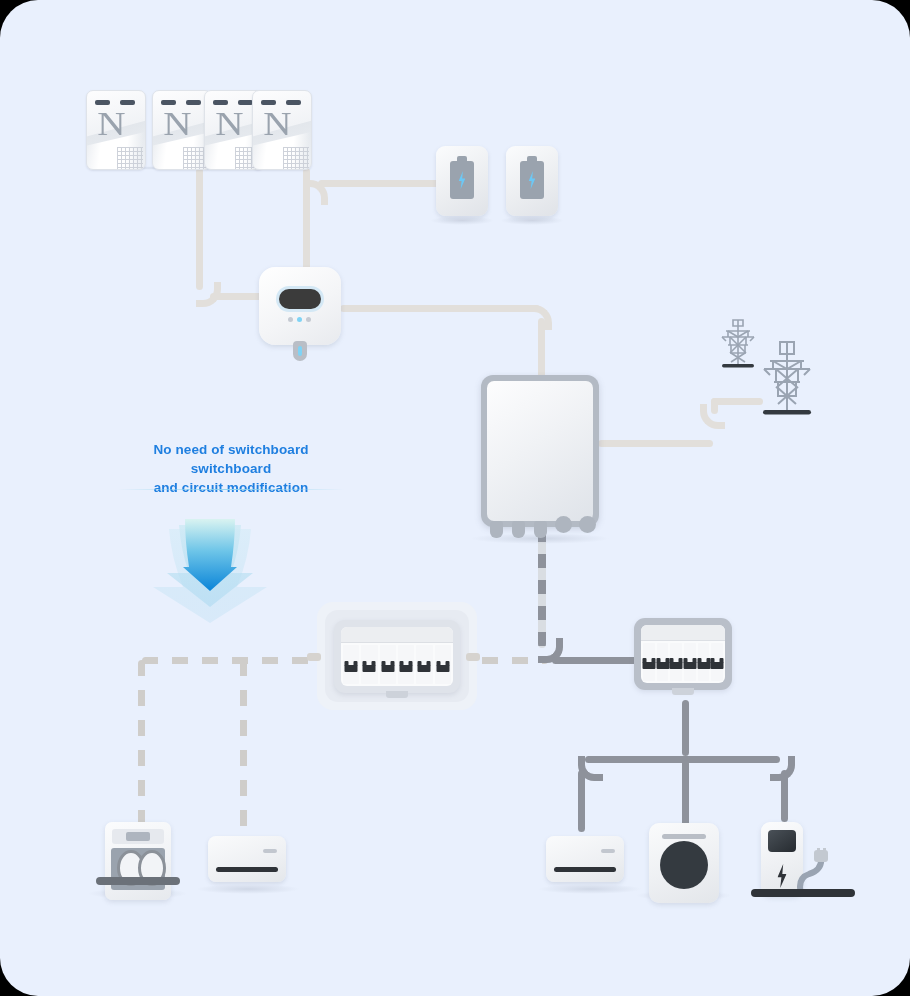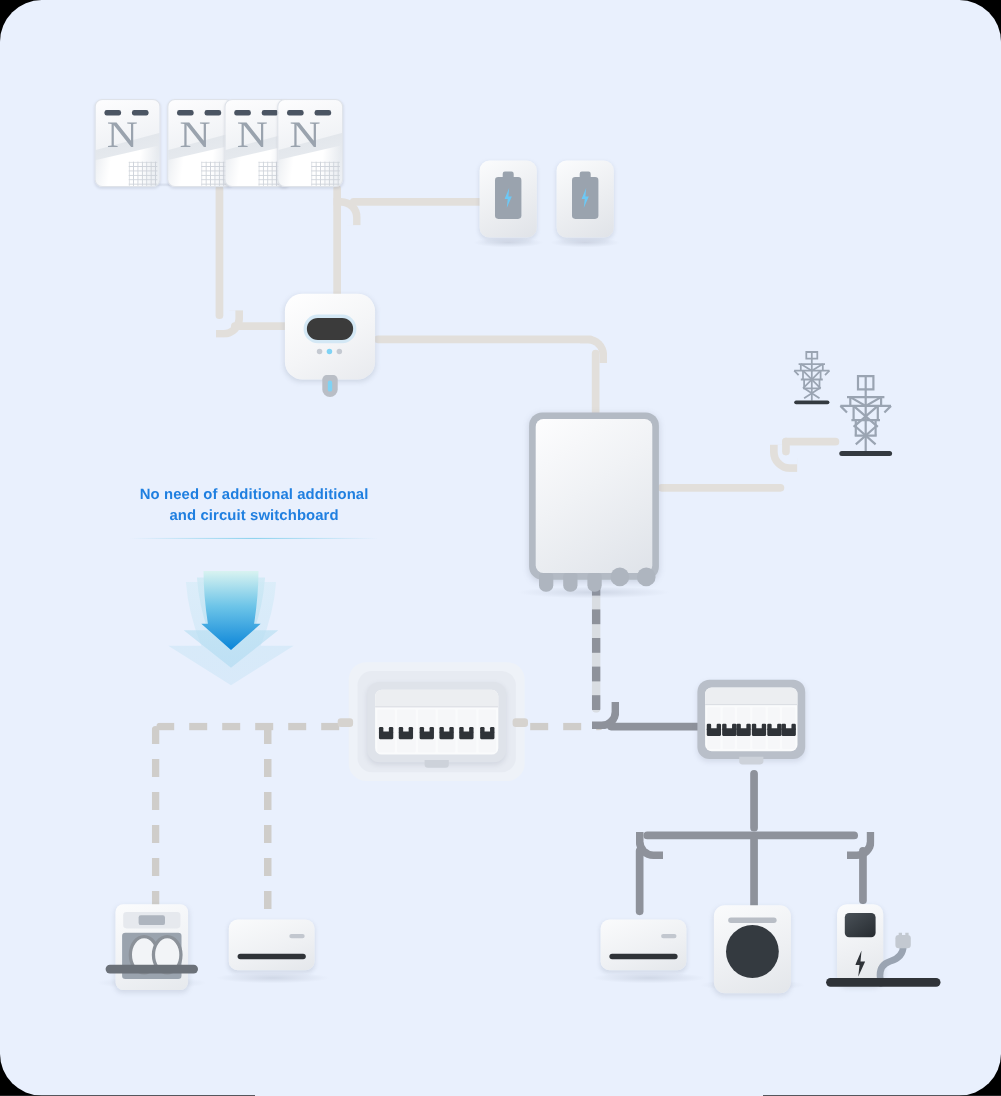--- a/index.html
+++ b/index.html
@@ -297,22 +297,22 @@
         <path d="M16 29l14 8 14-8M7 37l6 6M53 37l-6 6"></path>
         <path d="M19 37 L41 56 M41 37 L19 56"></path>
         <path d="M21 56 L39 72 M39 56 L21 72"></path>
         <path d="M16 29v8M44 29v8M19 37v13M41 37v13M21 50v14M39 50v14"></path>
       </g>
       <rect x="6" y="78" width="48" height="4.6" rx="2.3" fill="#343a40"></rect>
     </svg>
   </div>
 
   <div class="callout" style="left:116px;top:440px;width:230px;">
-    <div>No need of additional additional</div>
-    <div>and circuit switchboard</div>
+    <div>No need of switchboard switchboard</div>
+    <div>and circuit modification</div>
   </div>
   <div class="callout-rule" style="left:118px;top:489px;width:226px;"></div>
 
   <div class="arrow-wrap" style="left:145px;top:515px;">
     <svg width="130" height="110" viewBox="0 0 130 110">
       <defs>
         <linearGradient id="ag" x1="0" y1="0" x2="0" y2="1">
           <stop offset="0%" stop-color="#d9f3f1"></stop>
           <stop offset="45%" stop-color="#6cc4e8"></stop>
           <stop offset="100%" stop-color="#0a84d8"></stop>

